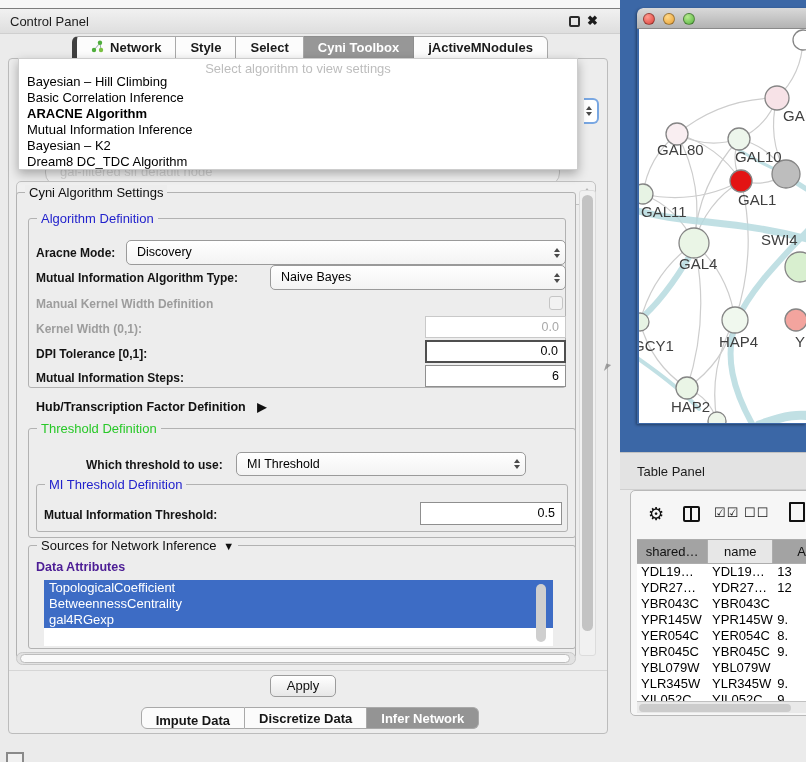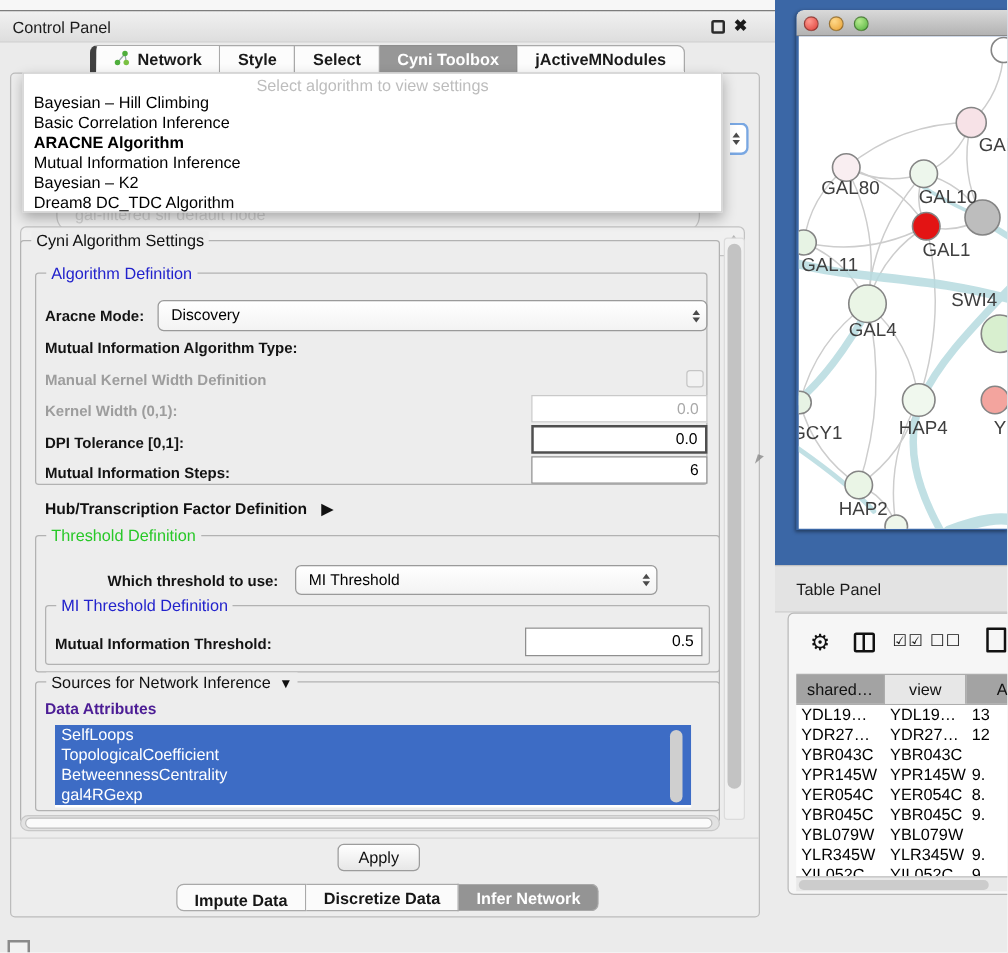--- a/index.html
+++ b/index.html
@@ -204,20 +204,27 @@
   <span class="lbl" style="left:36px; top:246px; z-index:5">Aracne Mode:</span>
   <div class="combo" style="left:126px; top:240px; width:440px; height:25px; z-index:5">
     <span>Discovery</span>
     <span class="stepper">
         <i class="up"></i>
         <i class="dn"></i>
       </span>
   </div>
 
   <span class="lbl" style="left:36px; top:271px; z-index:5">Mutual Information Algorithm Type:</span>
+  <div class="combo" style="left:270px; top:265px; width:296px; height:25px; z-index:5">
+    <span>Naive Bayes</span>
+    <span class="stepper">
+        <i class="up"></i>
+        <i class="dn"></i>
+      </span>
+  </div>
 
   <span class="lbl dis" style="left:36px; top:297px; z-index:5">Manual Kernel Width Definition</span>
   <span class="checkbox" style="left:549px; top:296px; z-index:5"></span>
 
   <span class="lbl dis" style="left:36px; top:322px; z-index:5">Kernel Width (0,1):</span>
   <div class="tfield dis" style="left:425px; top:316px; width:141px; height:22px; line-height:20px; z-index:5">0.0</div>
 
   <span class="lbl" style="left:36px; top:347px; z-index:5">DPI Tolerance [0,1]:</span>
   <div class="tfield dark" style="left:425px; top:340px; width:141px; height:23px; line-height:19px; z-index:5">0.0</div>
 
@@ -249,21 +256,20 @@
   <div class="tfield" style="left:420px; top:502px; width:142px; height:23px; line-height:21px; z-index:6">0.5</div>
 
   <div class="group" id="sources-group" style="z-index:4">
     <span class="legend">
       <span>Sources for Network Inference</span>
       <span style="font-size:11px">&nbsp;▼</span>
     </span>
   </div>
   <span class="attr-label">Data Attributes</span>
   <div class="attr-list" id="attr-list">
-      <div class="attr-item">SelfLoops</div>
       <div class="attr-item">TopologicalCoefficient</div>
       <div class="attr-item">BetweennessCentrality</div>
       <div class="attr-item">gal4RGexp</div>
     </div>
   <div class="attr-scroll"></div>
 
   <div class="hscroll-track">
     <div class="hscroll-thumb"></div>
   </div>
   <div class="vscroll-track">
@@ -373,21 +379,21 @@
   <div class="tp-panel">
     <div class="tp-toolbar">
       <span class="gear-ico">⚙</span>
       <span class="split-ico"></span>
       <span class="checks-ico">☑☑</span>
       <span class="unchecks-ico">☐☐</span>
       <span class="doc-ico"></span>
     </div>
     <div class="tbl-header" id="tbl-header">
         <div class="th hl" style="width: 74px;">shared…</div>
-        <div class="th plain" style="width: 68px;">view</div>
+        <div class="th plain" style="width: 68px;">name</div>
         <div class="th hl" style="width: 60px;">A</div>
       </div>
     <div class="tbl-rows" id="tbl-rows">
         <div class="tr">
           <div class="td" style="width: 74px;">YDL19…</div>
           <div class="td" style="width: 68px;">YDL19…</div>
           <div class="td" style="width: 60px;">13</div>
         </div>
         <div class="tr">
           <div class="td" style="width: 74px;">YDR27…</div>

